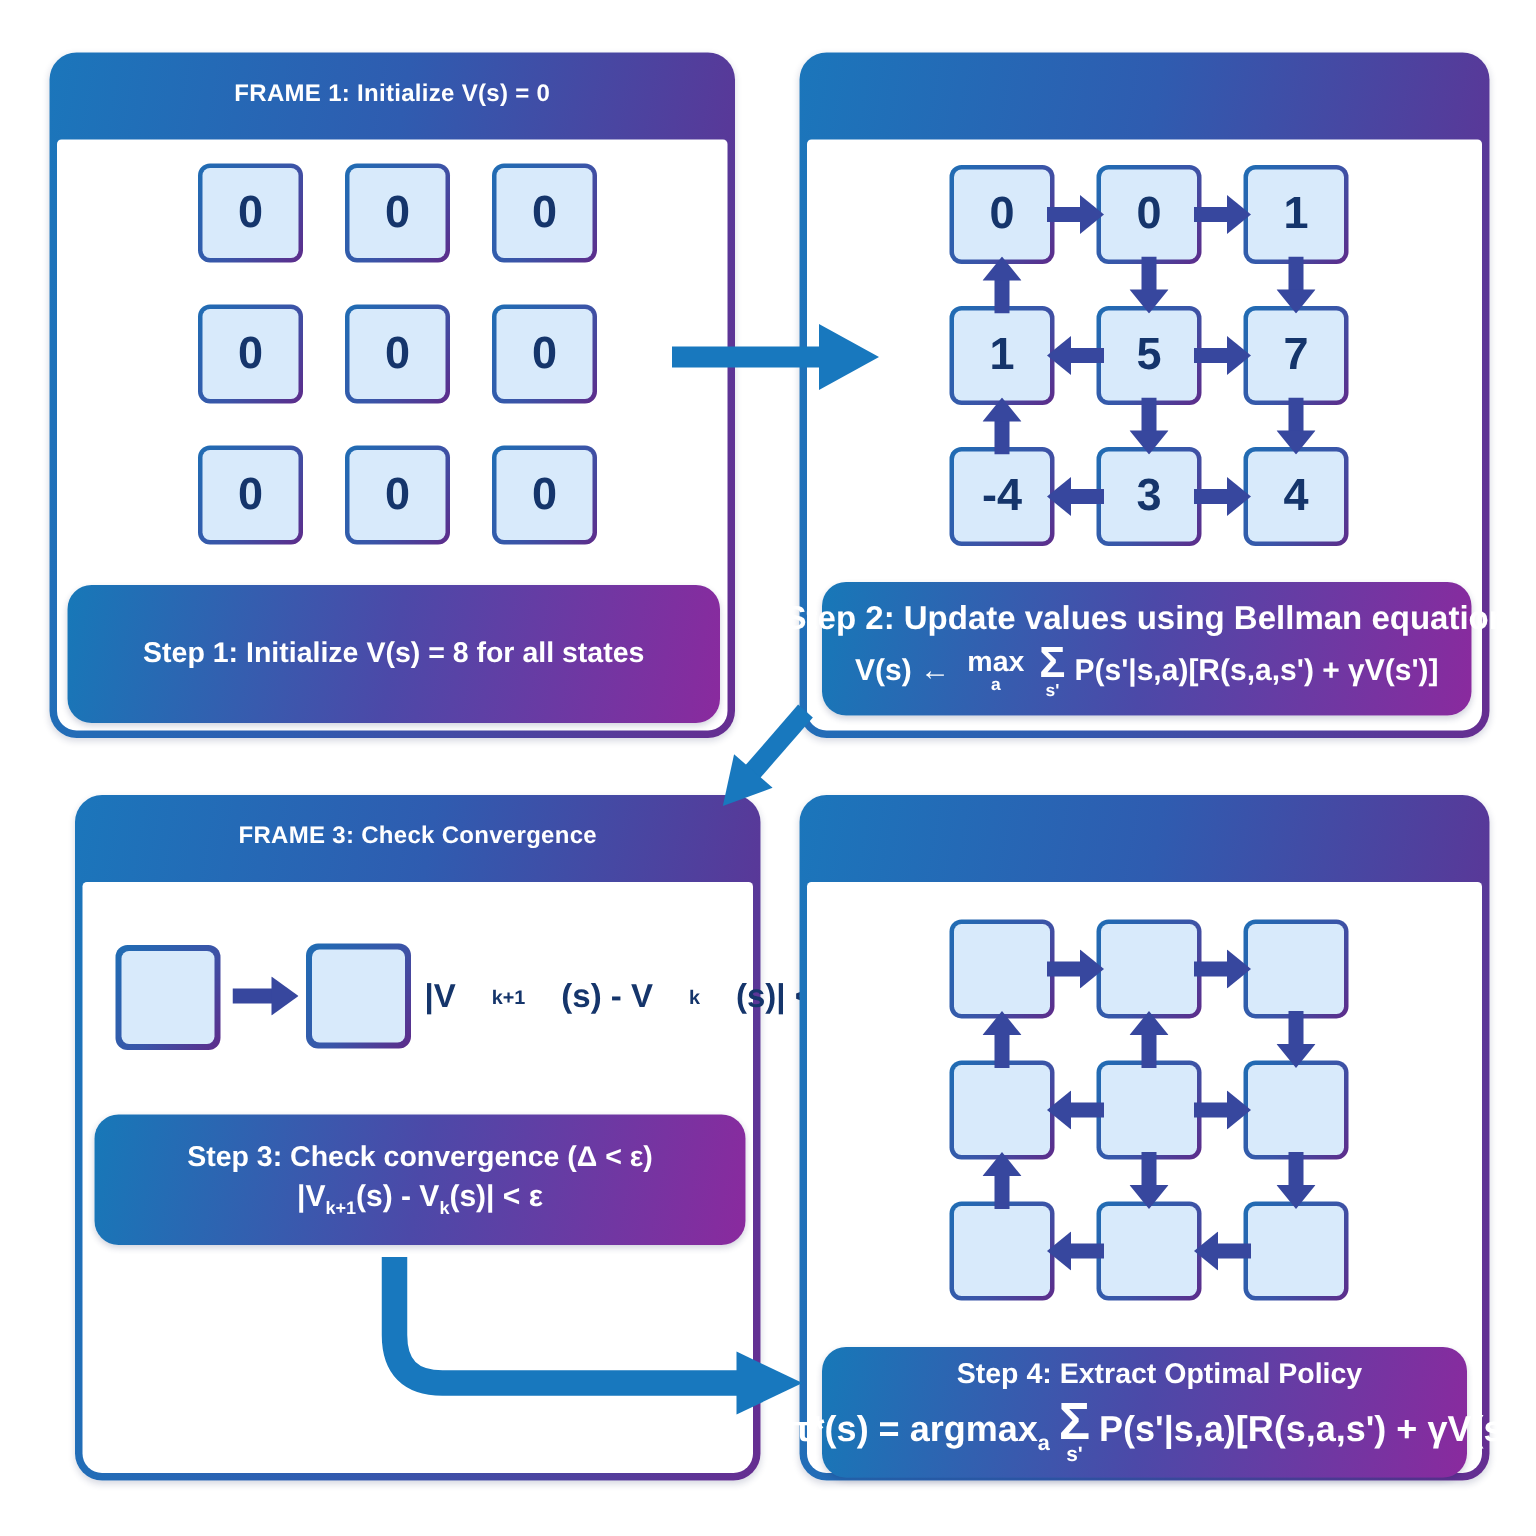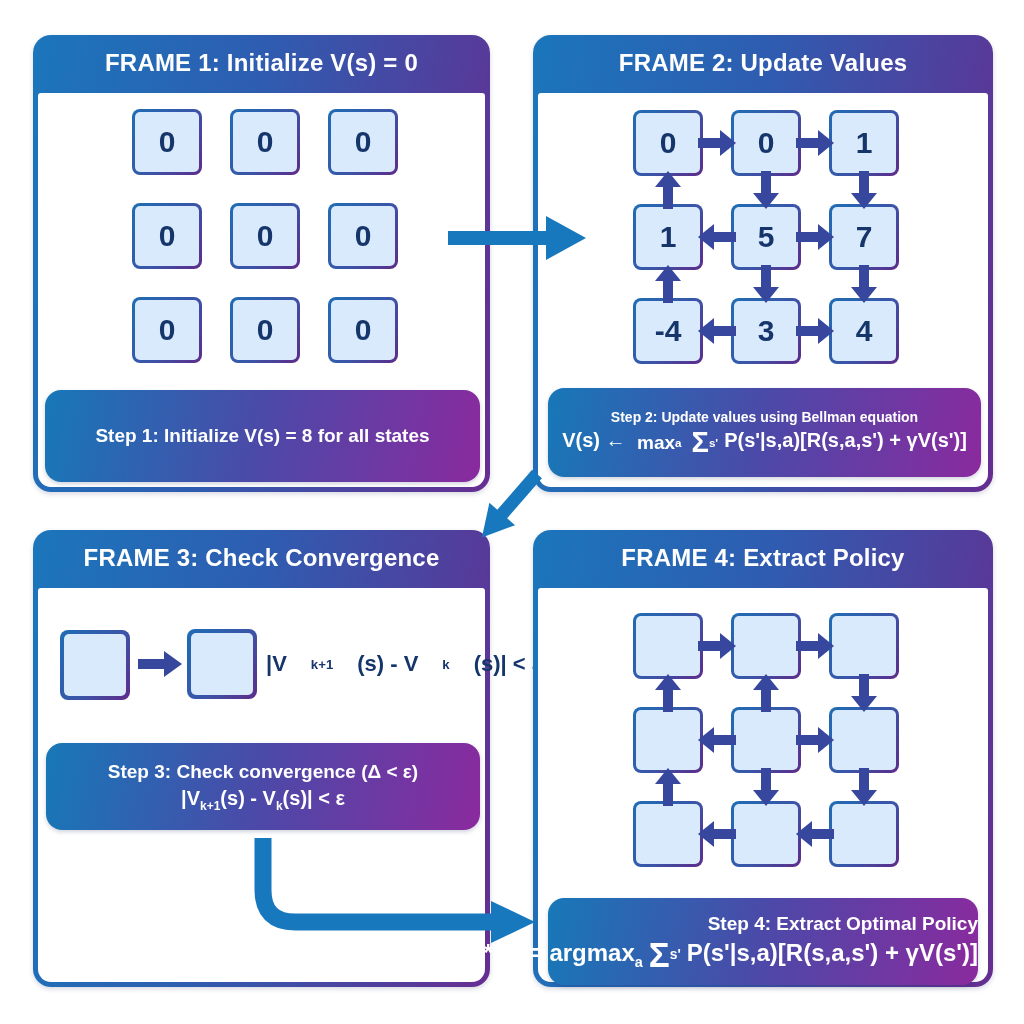--- a/index.html
+++ b/index.html
@@ -8,25 +8,25 @@
     background:#ffffff;font-family:"Liberation Sans",sans-serif;
   }
   
   .panel{
     position:absolute;border-radius:18px;
     background:linear-gradient(100deg,#1b76bb 0%,#2f5cb0 45%,#662d91 100%);
     box-shadow:0 2px 5px rgba(30,40,90,.18);
   }
   #frame1{left:33px;top:35px;width:457px;height:457px;}
   #frame2{left:533px;top:35px;width:460px;height:457px;}
-  #frame3{left:33px;top:530px;width:457px;height:457px;}
+  #frame3{left:50px;top:530px;width:457px;height:457px;}
   #frame4{left:533px;top:530px;width:460px;height:457px;}
   .panel-header{
     height:56px;display:flex;align-items:center;justify-content:center;
-    color:#ffffff;font-size:24px;font-weight:bold;letter-spacing:.2px;
+    color:#ffffff;font-size:16px;font-weight:bold;letter-spacing:.2px;
   }
   .panel-body{
     position:absolute;left:5px;right:5px;top:58px;bottom:5px;
     background:#ffffff;border-radius:3px 3px 13px 13px;
   }
   
   .grid{position:absolute;width:266px;height:254px;}
   #grid1{left:94px;top:16px;}
   #grid2{left:95px;top:17px;}
   #grid4{left:95px;top:25px;}
@@ -45,28 +45,28 @@
   
   .caption{
     position:absolute;border-radius:16px;color:#ffffff;
     background:linear-gradient(100deg,#1778b8 0%,#4c49a8 50%,#8a2a9e 100%);
     display:flex;flex-direction:column;align-items:center;justify-content:center;
     box-shadow:0 2px 4px rgba(30,40,90,.2);
   }
   #caption1{left:7px;top:297px;width:435px;height:92px;}
   #caption2{left:10px;top:295px;width:433px;height:89px;}
   #caption3{left:8px;top:155px;width:434px;height:87px;}
-  #caption4{left:10px;top:310px;width:430px;height:87px;align-items:flex-end;padding-left:20px;box-sizing:border-box;}
+  #caption4{left:10px;top:310px;width:430px;height:87px;align-items:center;padding-left:20px;box-sizing:border-box;}
   .cap-line1{font-size:19px;font-weight:bold;white-space:nowrap;}
   .cap-formula{font-size:20px;font-weight:bold;white-space:nowrap;margin-top:4px;}
-  #caption2 .cap-line1{font-size:14px;}
+  #caption2 .cap-line1{font-size:22px;}
   #caption4 .cap-line1{font-size:19px;}
   #caption4 .cap-formula{font-size:24px;}
   
-  .ms,.ss{display:inline-flex;flex-direction:row;align-items:center;vertical-align:middle;line-height:1;}
+  .ms,.ss{display:inline-flex;flex-direction:column;align-items:center;vertical-align:middle;line-height:1;}
   .ms{margin:0 4px 0 6px;}
   .ss{margin:0 6px;}
   .mt{font-size:.95em;}
   .mu,.su{font-size:.58em;}
   .sg{font-size:1.45em;line-height:.9;}
   sub{font-size:.6em;}
   
   .sq{
     position:absolute;width:70px;height:70px;border-radius:8px;
     background:linear-gradient(125deg,#1f6db4 0%,#3a55a8 55%,#5e2b8a 100%);
@@ -123,21 +123,20 @@
           <div class="cell-fill">0</div>
         </div>
       </div>
     <div class="caption" id="caption1">
       <div class="cap-line1">Step 1: Initialize V(s) = 8 for all states</div>
     </div>
   </div>
 </div>
 
 <div class="panel" id="frame2">
-  <div class="panel-header">FRAME 2: Update Values</div>
   <div class="panel-body">
     <div class="grid" id="grid2">
         <div class="cell" style="left: 0px; top: 0px;">
           <div class="cell-fill">0</div>
         </div>
         <div class="cell" style="left: 98px; top: 0px;">
           <div class="cell-fill">0</div>
         </div>
         <div class="cell" style="left: 196px; top: 0px;">
           <div class="cell-fill">1</div>
@@ -239,21 +238,20 @@
       </div>
     <div id="conv-formula">|V<sub>k+1</sub>(s) - V<sub>k</sub>(s)| &lt; ε</div>
     <div class="caption" id="caption3">
       <div class="cap-line1">Step 3: Check convergence (Δ &lt; ε)</div>
       <div class="cap-formula">|V<sub>k+1</sub>(s) - V<sub>k</sub>(s)| &lt; ε</div>
     </div>
   </div>
 </div>
 
 <div class="panel" id="frame4">
-  <div class="panel-header">FRAME 4: Extract Policy</div>
   <div class="panel-body">
     <div class="grid" id="grid4">
         <div class="cell" style="left: 0px; top: 0px;">
           <div class="cell-fill"></div>
         </div>
         <div class="cell" style="left: 98px; top: 0px;">
           <div class="cell-fill"></div>
         </div>
         <div class="cell" style="left: 196px; top: 0px;">
           <div class="cell-fill"></div>

